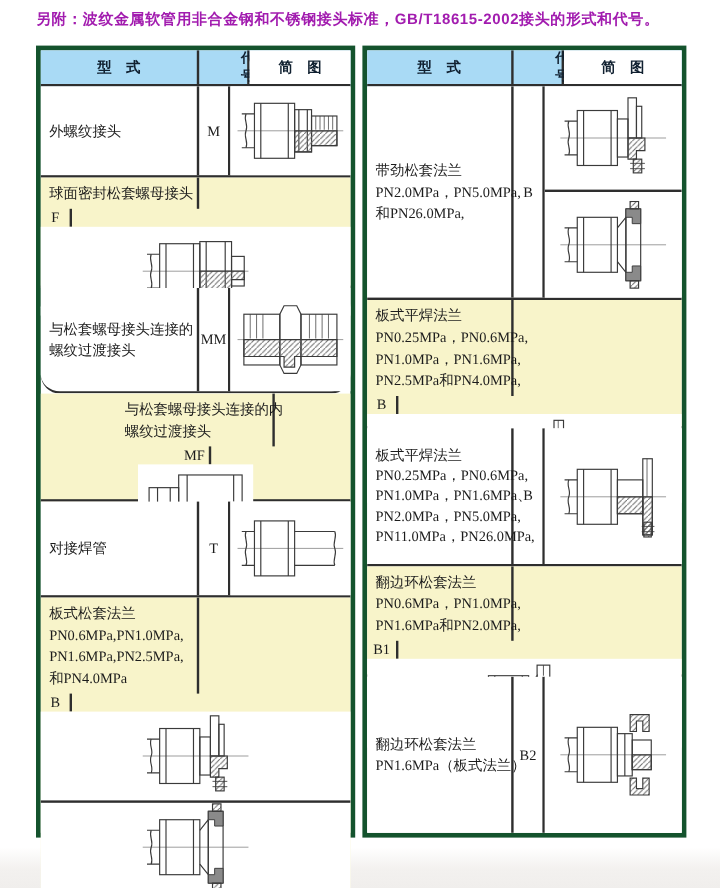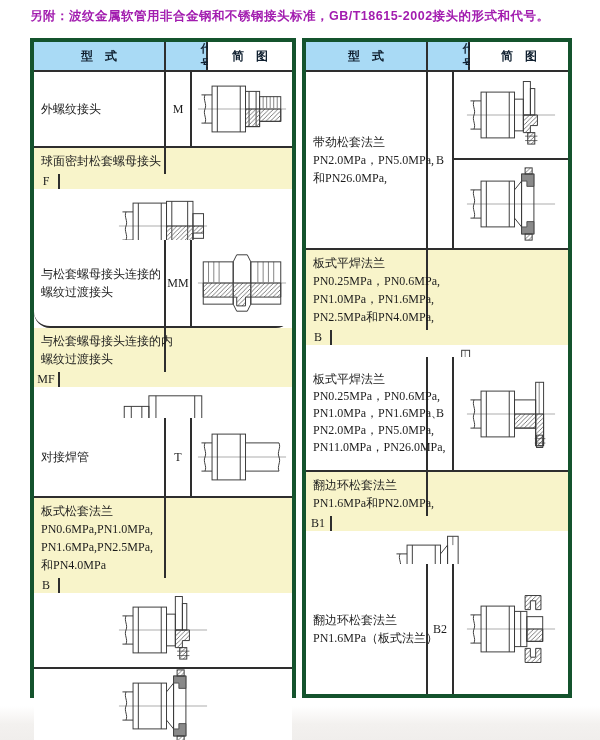--- a/index.html
+++ b/index.html
@@ -206,21 +206,21 @@
       <span class="tline">螺纹过渡接头</span>
     </div>
     <div class="c c-code">MM</div>
     <div class="c c-diag">
       <svg class="diag" viewBox="0 0 104 84">
           <use href="#d-mm"></use>
         </svg>
     </div>
   </div>
 
-  <div class="row hl" style="height:90px;">
+  <div class="row hl" style="height:90px;align-items:center;">
     <div class="c c-type">
       <span class="tline">与松套螺母接头连接的内</span>
       <span class="tline">螺纹过渡接头</span>
     </div>
     <div class="c c-code">MF</div>
     <div class="c c-diag">
       <svg class="diag" viewBox="0 0 104 84">
           <use href="#d-mf"></use>
         </svg>
     </div>
@@ -316,20 +316,21 @@
     <div class="c c-diag">
       <svg class="diag" viewBox="0 0 104 84">
           <use href="#d-weld"></use>
         </svg>
     </div>
   </div>
 
   <div class="row hl" style="height:92px;">
     <div class="c c-type">
       <span class="tline">翻边环松套法兰</span>
+      <span class="tline">PN0.6MPa，PN1.0MPa,</span>
       <span class="tline">PN1.6MPa和PN2.0MPa,</span>
     </div>
     <div class="c c-code">B1</div>
     <div class="c c-diag">
       <svg class="diag" viewBox="0 0 104 84">
           <use href="#d-b1"></use>
         </svg>
     </div>
   </div>
 

